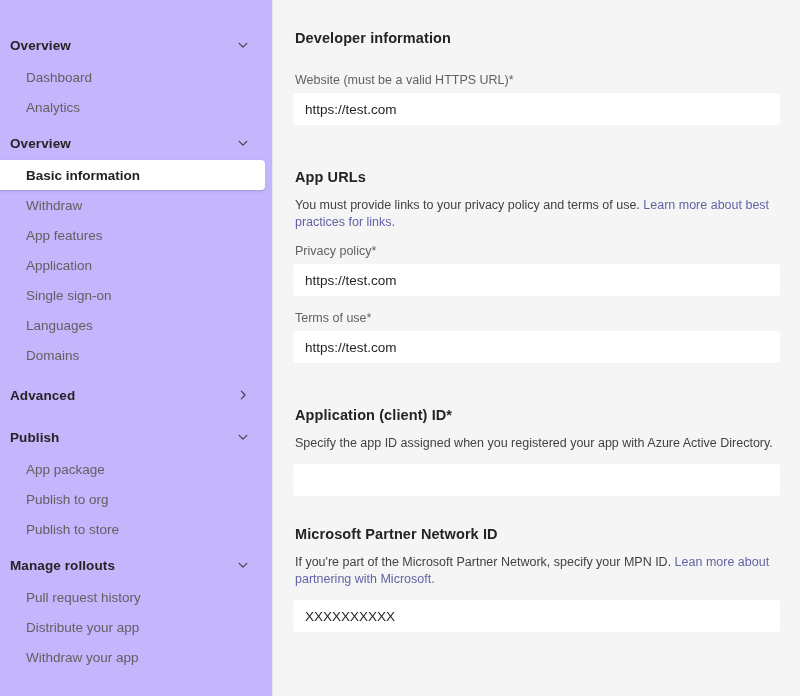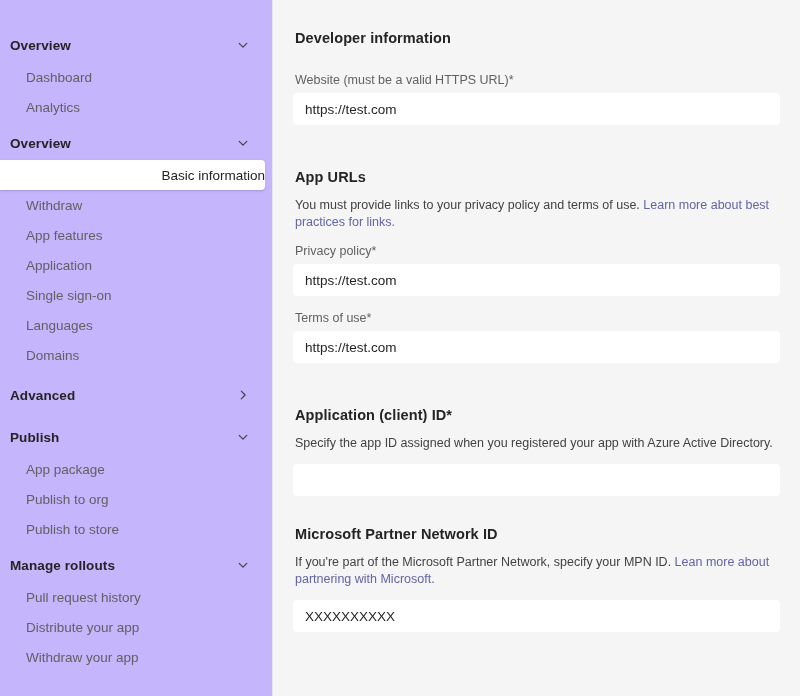--- a/index.html
+++ b/index.html
@@ -58,23 +58,22 @@
     padding-left: 26px;
     font-size: 13.5px;
     color: #616161;
     cursor: pointer;
     border-radius: 0 4px 4px 0;
     margin-right: 7px;
   }
   .nav-item.selected {
     background: #ffffff;
     color: #242424;
-    font-weight: normal;
+    font-weight: bold;
     box-shadow: 0 0.3px 0.9px rgba(0,0,0,0.07), 0 1.6px 3.6px rgba(0,0,0,0.07);
-    justify-content: flex-end;
   }
   .nav-spacer-sm { height: 4px; }
   .nav-spacer-md { height: 8px; }
 
   
   .main {
     flex: 1 1 auto;
     height: 696px;
     background: #f5f5f5;
     padding: 30px 20px 0 20px;

